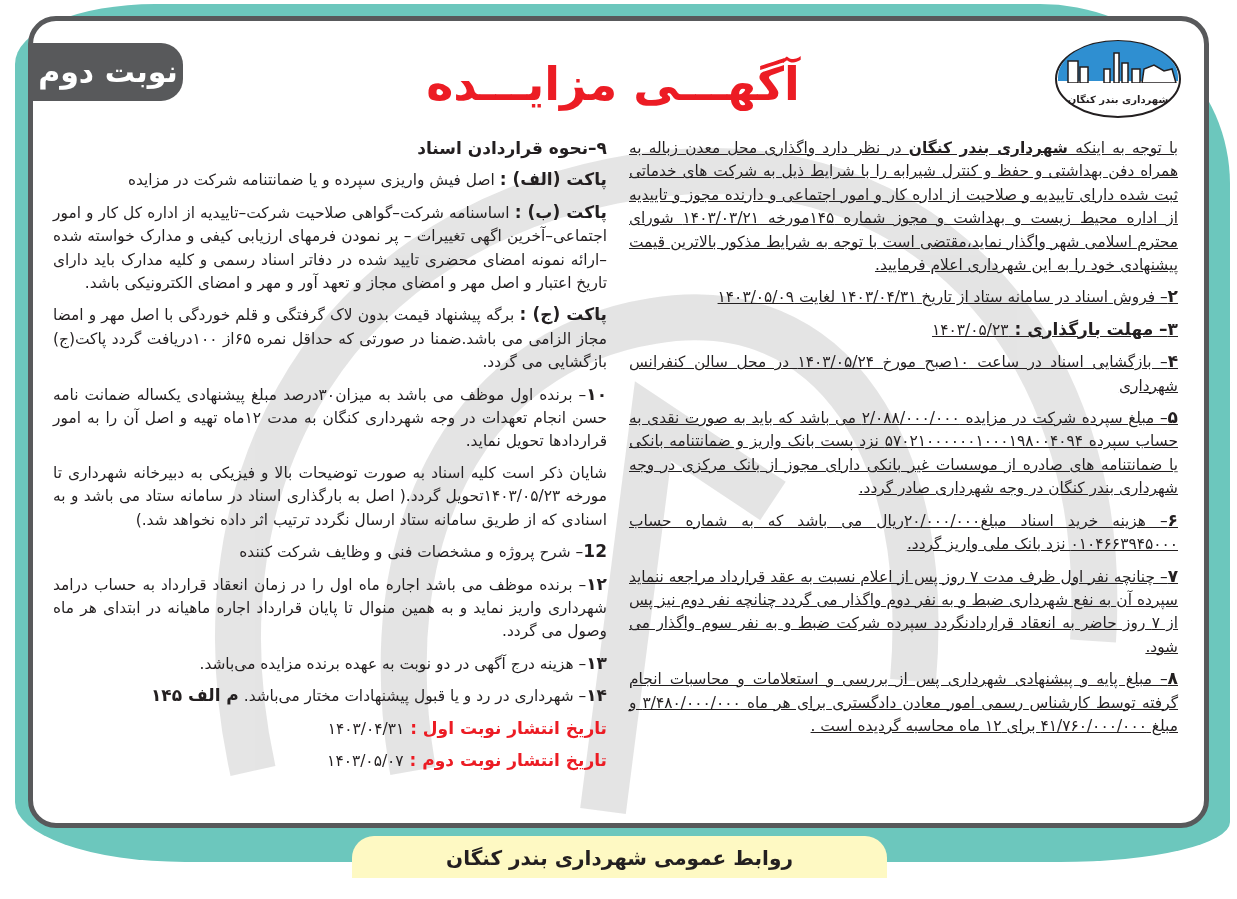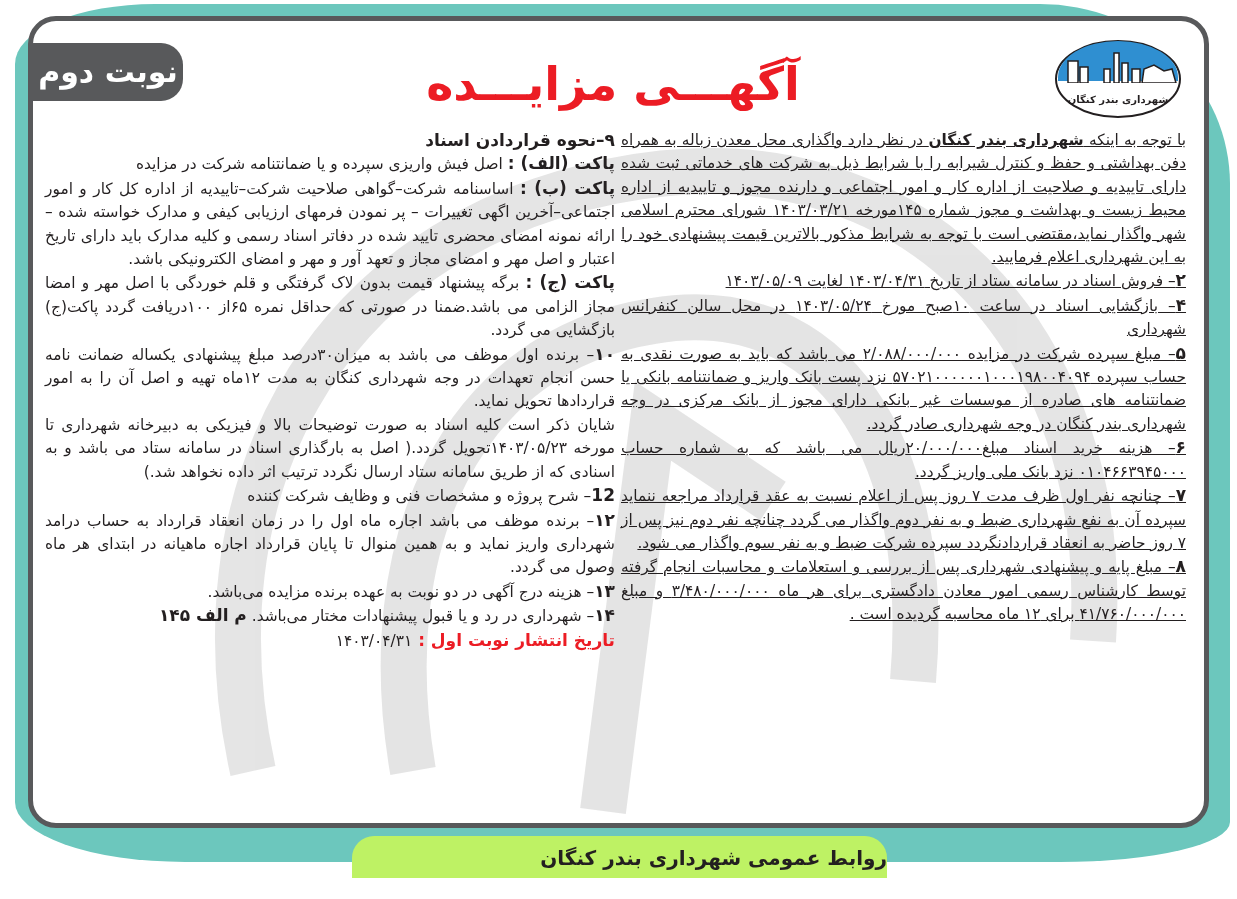--- a/index.html
+++ b/index.html
@@ -35,28 +35,28 @@
   }
   .logo {
     position: absolute; right: 22px; top: 18px; width: 128px; height: 80px;
   }
   .col {
     position: absolute; top: 108px; direction: rtl; text-align: justify;
     font-size: 15.4px; line-height: 23.4px; color: #231f20;
   }
   .col-right { right: 18px; width: 565px; text-decoration: underline; }
   .col-left { left: 12px; width: 570px; }
-  .col p { margin: 0; }
+  .col p { margin: 8px; }
   .b { font-weight: bold; }
   .red { color: #ec1c24; font-weight: bold; }
   .num { font-weight: bold; font-size: 17px; }
   .footer {
     position: absolute; left: 352px; top: 836px; width: 535px; height: 42px;
-    background: #bef264; border-radius: 22px 22px 0 0;
-    font-weight: bold; font-size: 20px; line-height: 44px;
+    background: #fef9c3; border-radius: 22px 22px 0 0;
+    font-weight: bold; font-size: 20px; text-align: center; line-height: 44px;
     direction: rtl; color: #231f20;
   }
 </style>
 </head>
 <body>
 
 <div class="teal-bg"></div>
 
 <div class="frame">
 
@@ -86,35 +86,37 @@
     </g>
     <path d="M4 44 L 124 44 A 62 38 0 0 1 4 44 Z" fill="#fff"></path>
     <text x="64" y="64" font-size="10" font-weight="bold" text-anchor="middle" fill="#231f20" font-family="DejaVu Sans, sans-serif">شهرداری بندر کنگان</text>
   </svg>
 
   <div class="col col-right">
     <p>
       <span>با توجه به اینکه </span><span class="b">شهرداری بندر کنگان</span><span> در نظر دارد واگذاری محل معدن زباله به همراه دفن بهداشتی و حفظ و کنترل شیرابه را با شرایط ذیل به شرکت های خدماتی ثبت شده دارای تاییدیه و صلاحیت از اداره کار و امور اجتماعی و دارنده مجوز و تاییدیه از اداره محیط زیست و بهداشت و مجوز شماره ۱۴۵مورخه ۱۴۰۳/۰۳/۲۱ شورای محترم اسلامی شهر واگذار نماید،مقتضی است با توجه به شرایط مذکور بالاترین قیمت پیشنهادی خود را به این شهرداری اعلام فرمایید.</span>
     </p>
     <p><span class="num">۲</span><span>– فروش اسناد در سامانه ستاد از تاریخ ۱۴۰۳/۰۴/۳۱ لغایت ۱۴۰۳/۰۵/۰۹</span></p>
+    <p><span class="num">۳</span><span class="b" style="font-size:17px">– مهلت بارگذاری : </span><span>۱۴۰۳/۰۵/۲۳</span></p>
     <p><span class="num">۴</span><span>– بازگشایی اسناد در ساعت ۱۰صبح مورخ ۱۴۰۳/۰۵/۲۴ در محل سالن کنفرانس شهرداری</span></p>
     <p><span class="num">۵</span><span>– مبلغ سپرده شرکت در مزایده ۲/۰۸۸/۰۰۰/۰۰۰ می باشد که باید به صورت نقدی به حساب سپرده ۵۷۰۲۱۰۰۰۰۰۰۱۰۰۰۱۹۸۰۰۴۰۹۴ نزد پست بانک  واریز و ضمانتنامه بانکی یا ضمانتنامه های صادره از موسسات غیر بانکی دارای مجوز از بانک مرکزی در وجه شهرداری بندر کنگان در وجه شهرداری صادر گردد.</span></p>
     <p><span class="num">۶</span><span>– هزینه خرید اسناد مبلغ۲۰/۰۰۰/۰۰۰ریال می باشد که به شماره حساب ۰۱۰۴۶۶۳۹۴۵۰۰۰ نزد بانک ملی واریز گردد.</span></p>
     <p><span class="num">۷</span><span>– چنانچه نفر اول ظرف مدت ۷ روز پس از اعلام نسبت به عقد قرارداد  مراجعه ننماید سپرده آن به نفع شهرداری ضبط و به نفر  دوم واگذار می گردد چنانچه نفر دوم نیز پس از ۷ روز حاضر به انعقاد قراردادنگردد سپرده شرکت ضبط و به نفر سوم واگذار می شود.</span></p>
     <p><span class="num">۸</span><span>– مبلغ پایه و پیشنهادی شهرداری پس از بررسی و استعلامات و محاسبات انجام گرفته توسط کارشناس رسمی امور معادن دادگستری برای هر ماه ۳/۴۸۰/۰۰۰/۰۰۰ و مبلغ ۴۱/۷۶۰/۰۰۰/۰۰۰ برای ۱۲ ماه محاسبه گردیده است .</span></p>
   </div>
 
   <div class="col col-left">
     <p class="b" style="font-size:17px">۹–نحوه قراردادن اسناد</p>
     <p><span class="b" style="font-size:17px">پاکت (الف) :</span><span> اصل فیش واریزی سپرده و یا ضمانتنامه شرکت در مزایده</span></p>
     <p><span class="b" style="font-size:17px">پاکت (ب) :</span><span> اساسنامه شرکت–گواهی صلاحیت شرکت–تاییدیه از اداره کل کار و امور اجتماعی–آخرین اگهی تغییرات – پر نمودن فرمهای ارزیابی کیفی و مدارک خواسته شده –ارائه نمونه امضای محضری تایید شده در دفاتر اسناد رسمی و کلیه مدارک باید دارای تاریخ اعتبار و اصل مهر و امضای مجاز و تعهد آور و مهر و امضای الکترونیکی  باشد.</span></p>
     <p><span class="b" style="font-size:17px">پاکت (ج) :</span><span> برگه پیشنهاد قیمت بدون لاک گرفتگی و قلم خوردگی با اصل مهر و امضا مجاز الزامی می باشد.ضمنا در صورتی که حداقل نمره ۶۵از ۱۰۰دریافت گردد پاکت(ج) بازگشایی می گردد.</span></p>
     <p><span class="num">۱۰</span><span>– برنده اول موظف می باشد به میزان۳۰درصد مبلغ پیشنهادی یکساله ضمانت نامه حسن انجام تعهدات در وجه شهرداری کنگان به مدت ۱۲ماه تهیه و اصل آن را به امور قراردادها تحویل نماید.</span></p>
     <p><span>شایان ذکر است کلیه اسناد به صورت توضیحات بالا و فیزیکی به دبیرخانه شهرداری تا مورخه ۱۴۰۳/۰۵/۲۳تحویل گردد.( اصل به بارگذاری اسناد در سامانه ستاد می باشد و به اسنادی که از طریق سامانه ستاد ارسال نگردد ترتیب اثر داده نخواهد شد.)</span></p>
     <p><span class="num">12</span><span>– شرح پروژه و مشخصات فنی و وظایف شرکت کننده</span></p>
     <p><span class="num">۱۲</span><span>– برنده موظف می باشد اجاره ماه اول را در زمان انعقاد قرارداد به حساب درامد شهرداری واریز نماید  و به همین منوال تا پایان قرارداد اجاره ماهیانه در ابتدای هر ماه وصول می گردد.</span></p>
     <p><span class="num">۱۳</span><span>– هزینه درج آگهی در دو نوبت به عهده برنده مزایده می‌باشد.</span></p>
     <p><span class="num">۱۴</span><span>– شهرداری در رد و یا قبول پیشنهادات مختار می‌باشد. </span><span class="b" style="font-size:17px">م الف ۱۴۵</span></p>
     <p><span class="red" style="font-size:17px">تاریخ انتشار نوبت اول : </span><span>۱۴۰۳/۰۴/۳۱</span></p>
+    <p><span class="red" style="font-size:17px">تاریخ انتشار نوبت دوم : </span><span>۱۴۰۳/۰۵/۰۷</span></p>
   </div>
 </div>
 
 <div class="footer">روابط عمومی شهرداری بندر کنگان</div>
 
 </body></html>

